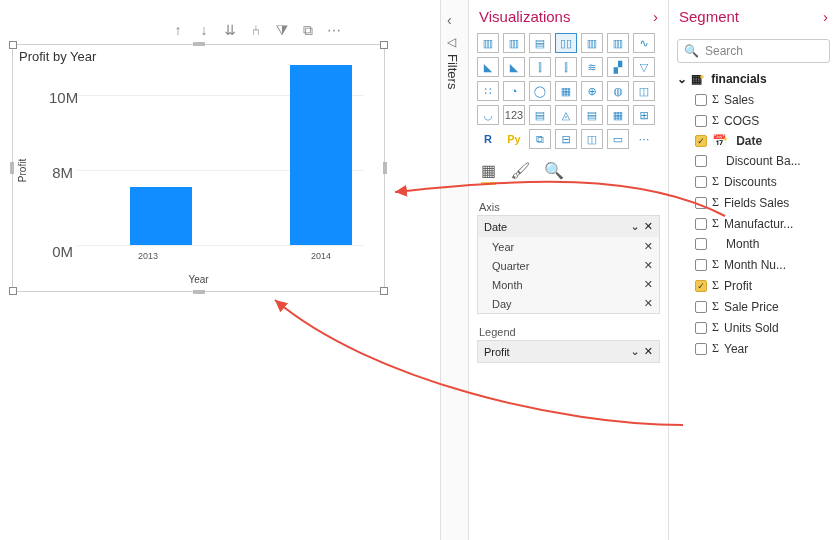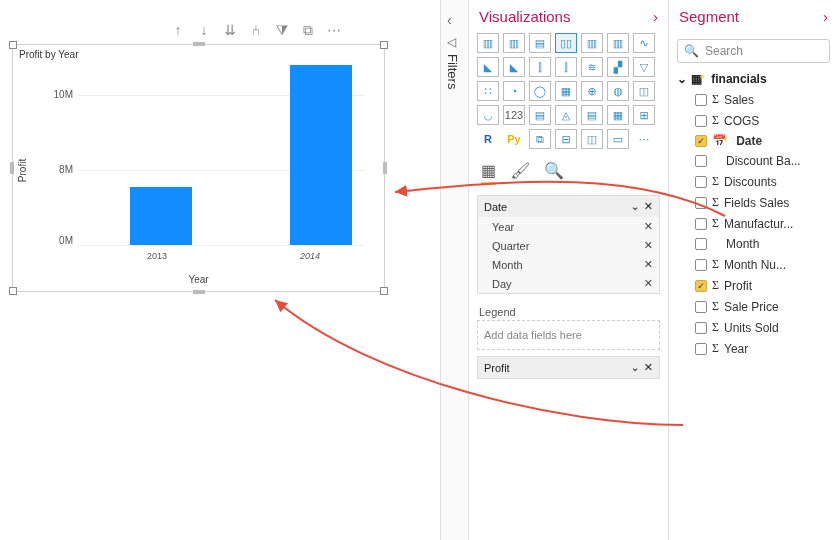--- a/index.html
+++ b/index.html
@@ -2,25 +2,25 @@
 <html><head>
 <meta charset="utf-8">
 <style>
   * { box-sizing: border-box; font-family: "Segoe UI", Arial, sans-serif; }
   body { margin:0; background:#fff; color:#222; font-size:12px; }
   .app { display:flex; width:838px; height:540px; position:relative; }
   .canvas { flex:1; position:relative; background:#fff; }
   .viz-toolbar { position:absolute; top:22px; left:170px; display:flex; gap:10px; color:#666;}
   .viz-toolbar span { width:16px; height:16px; display:flex; align-items:center; justify-content:center; font-size:14px; color:#888;}
   .viz-box { position:absolute; top:44px; left:12px; width:373px; height:248px; border:1px solid #d0d0d0; background:#fff;}
-  .viz-header { font-size:10px; padding:4px 6px 0 6px; color:#333;}
+  .viz-header { font-size:13px; padding:4px 6px 0 6px; color:#333;}
   .chart-area { position:absolute; top:20px; left:28px; right:10px; bottom:32px; }
   .ylabel { position:absolute; top:120px; left:-2px; transform:rotate(-90deg); font-size:10px; color:#444;}
   .xlabel { position:absolute; bottom:6px; left:0; right:0; text-align:center; font-size:10px; color:#444;}
-  .ytick { position:absolute; left:8px; width:24px; text-align:right; font-size:10px; color:#555;}
+  .ytick { position:absolute; left:8px; width:24px; text-align:right; font-size:15px; color:#555;}
   .grid  { position:absolute; left:36px; right:10px; border-top:1px solid #eee;}
   .bar { position:absolute; bottom:0; width:62px; background:#118DFF;}
   .xtick { position:absolute; bottom:-16px; width:62px; text-align:center; font-size:9px; color:#555;}
   .handle { position:absolute; width:8px; height:8px; border:1px solid #888; background:#fff;}
   .handle.tl{top:-4px;left:-4px;} .handle.tr{top:-4px;right:-4px;}
   .handle.bl{bottom:-4px;left:-4px;} .handle.br{bottom:-4px;right:-4px;}
   .stub { position:absolute; background:#bbb;}
   .stub.t{top:-3px;left:50%;width:12px;height:4px;margin-left:-6px;}
   .stub.b{bottom:-3px;left:50%;width:12px;height:4px;margin-left:-6px;}
   .stub.l{left:-3px;top:50%;width:4px;height:12px;margin-top:-6px;}
@@ -80,30 +80,30 @@
       <div class="handle br"></div>
       <div class="stub t"></div>
       <div class="stub b"></div>
       <div class="stub l"></div>
       <div class="stub r"></div>
 
       <div class="viz-header">Profit by Year</div>
       <span class="ylabel">Profit</span>
       <span class="xlabel">Year</span>
       <div class="chart-area" id="chart-area" style="height: 180px;">
-          <div class="ytick" style="top: 170px;">0M</div>
+          <div class="ytick" style="top: 178px;">0M</div>
           <div class="grid" style="top: 180px;"></div>
           <div class="ytick" style="top: 99px;">8M</div>
           <div class="grid" style="top: 105px;"></div>
           <div class="ytick" style="top: 24px;">10M</div>
           <div class="grid" style="top: 30px;"></div>
           <div class="bar" style="height: 58.5px; left: 89px;"></div>
-          <div class="xtick" style="left: 85px;">2013</div>
+          <div class="xtick" style="left: 76px;">2013</div>
           <div class="bar" style="height: 180px; left: 249px;"></div>
-          <div class="xtick" style="left: 238px; font-style: italic;">2014</div>
+          <div class="xtick" style="left: 249px;">2014</div>
         </div>
     </div>
   </div>
 
   <div class="collapse-col">
     <span class="chev">‹</span>
     <span class="icn">◁</span>
     <span class="vert">Filters</span>
   </div>
 
@@ -151,20 +151,21 @@
       <div class="gal">▭</div>
       <div class="gal noborder">⋯</div>
     </div>
 
     <div class="tools">
       <span class="sel">▦</span>
       <span>🖌</span>
       <span>🔍</span>
     </div>
 
+    <div class="well-label">Axis</div>
     <div class="well">
       <div class="well-top">
         <span>Date</span>
         <span class="sp"></span>
         <span>⌄</span>
         <span style="margin-left:4px">✕</span>
       </div>
       <div id="axis-levels">
           <div class="well-item">
             <span>Year</span>
@@ -183,21 +184,20 @@
           </div>
           <div class="well-item">
             <span>Day</span>
             <span class="sp"></span>
             <span>✕</span>
           </div>
         </div>
     </div>
 
     <div class="well-label">Legend</div>
-    <div class="ghost">Add data fields here</div>
 
     <div class="well">
       <div class="well-top">
         <span>Profit</span>
         <span class="sp"></span>
         <span>⌄</span>
         <span style="margin-left:4px">✕</span>
       </div>
     </div>
   </div>

